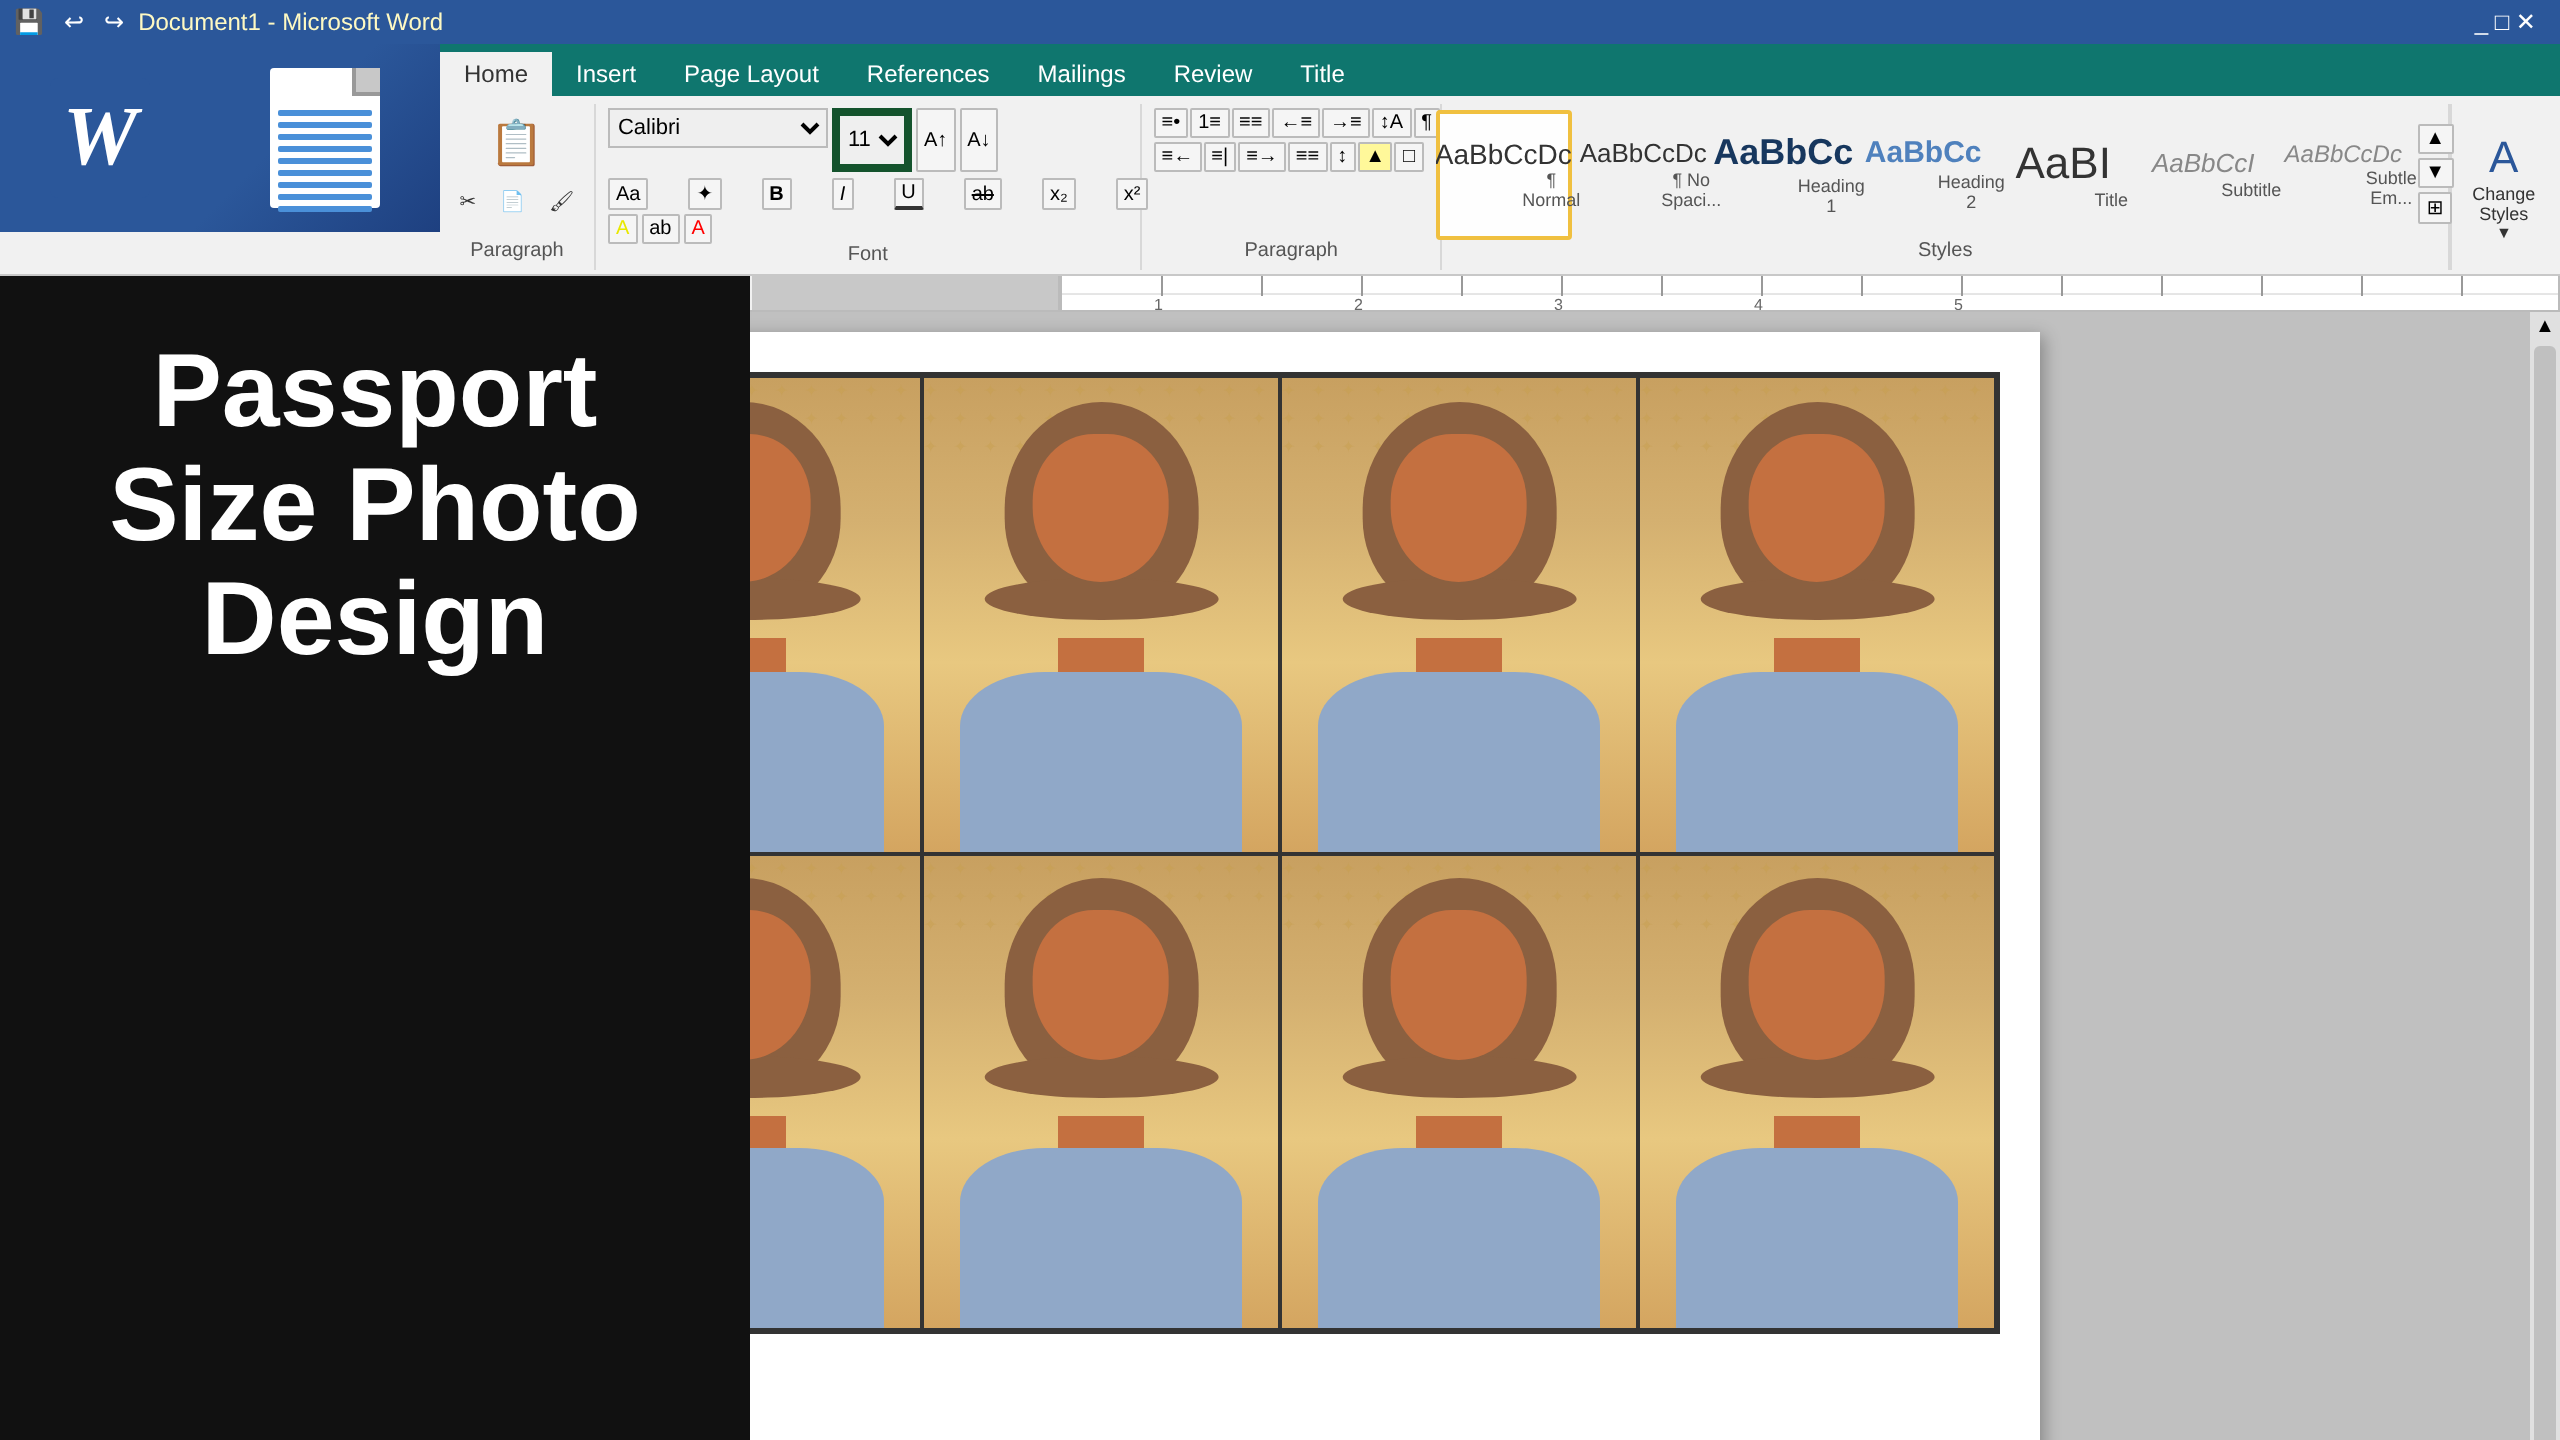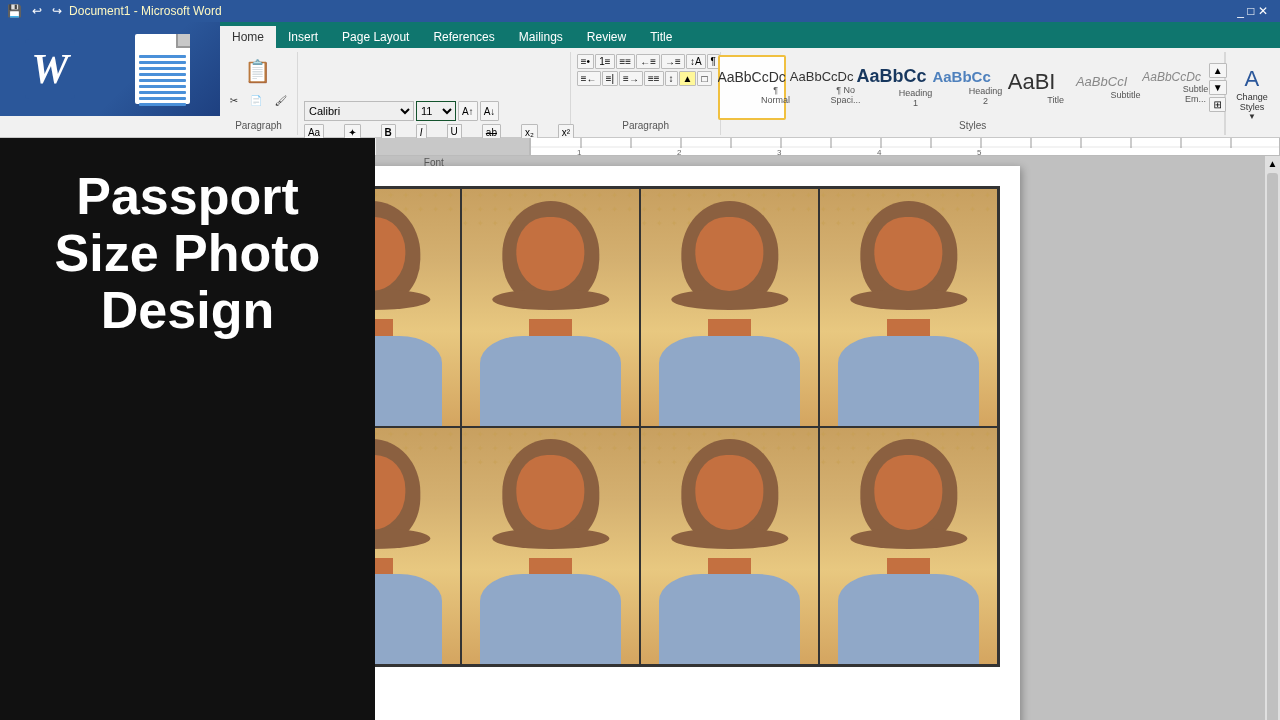--- a/index.html
+++ b/index.html
@@ -86,23 +86,23 @@
 
     .font-select {
       width: 110px;
       height: 20px;
       font-size: 11px;
       border: 1px solid #bbb;
     }
 
     .font-size-select {
       width: 40px;
-      height: 20px;
+      height: 32px;
       font-size: 11px;
-      border: 1px solid #14532d;
+      border: 4px solid #14532d;
     }
 
     
     .para-group {
       min-width: 120px;
     }
 
     
     .styles-group {
       min-width: 500px;
@@ -555,21 +555,21 @@
           <button class="ribbon-btn" style="font-size:10px;">📄</button>
           <button class="ribbon-btn" style="font-size:10px;">🖌</button>
         </div>
       </div>
     </div>
     <div class="ribbon-group-label">Paragraph</div>
   </div>
 
   <div class="ribbon-group font-group">
     <div style="width:100%;">
-      <div style="display:flex; gap:2px; margin-bottom:3px;margin-top:47px;">
+      <div style="display:flex; gap:2px; margin-bottom:3px;">
         <select class="font-select">
           <option>Calibri</option>
         </select>
         <select class="font-size-select">
           <option>11</option>
         </select>
         <button class="small-btn">A↑</button>
         <button class="small-btn">A↓</button>
       </div>
       <div style="display:flex; gap:20px;">

